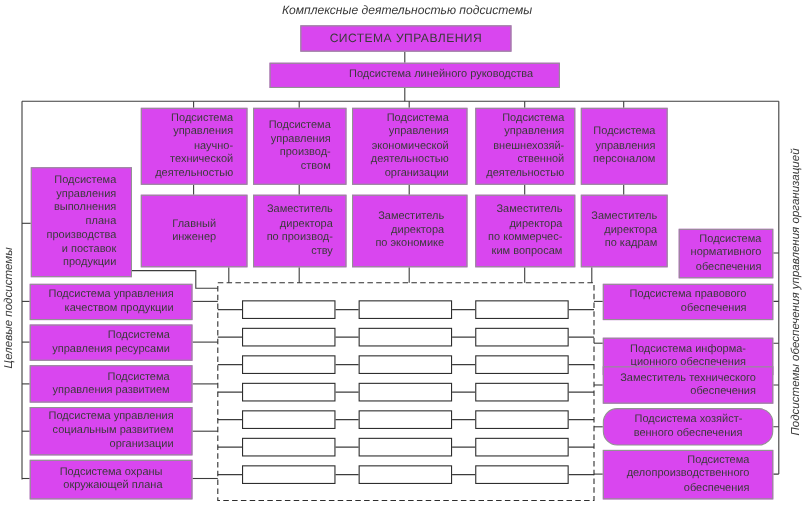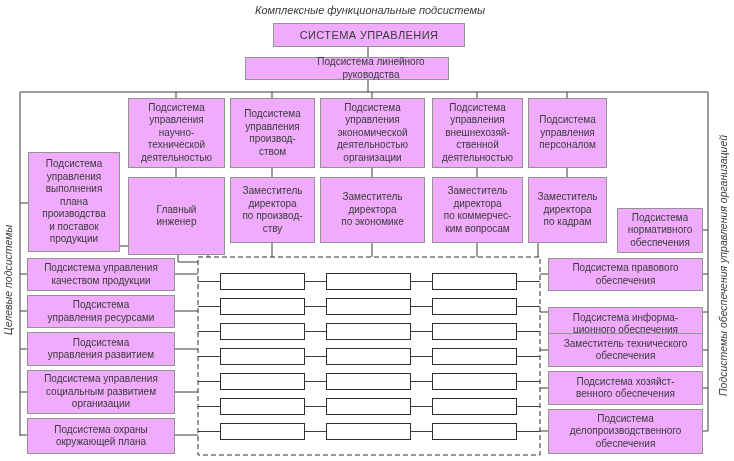--- a/index.html
+++ b/index.html
@@ -1,21 +1,21 @@
 <!DOCTYPE html>
 <html><head>
 <meta charset="utf-8">
 <style>
   html,body{margin:0;padding:0;background:#fff;}
   #stage{position:relative;width:734px;height:461px;background:#fff;
          font-family:"Liberation Sans", sans-serif;color:#3a3a3a;overflow:hidden;}
   #wires{position:absolute;left:0;top:0;z-index:1;}
-  .box{position:absolute;z-index:2;background:#f0abfc;border:1.5px solid #929292;
+  .box{position:absolute;z-index:2;background:#d946ef;border:1.5px solid #929292;
        box-sizing:border-box;display:flex;align-items:center;justify-content:center;
-       text-align:center;white-space:pre-line;font-size:10px;line-height:12.5px;}
+       text-align:right;white-space:pre-line;font-size:10px;line-height:12.5px;}
   .toplabel{position:absolute;z-index:2;font-style:italic;font-size:11px;
             text-align:center;white-space:nowrap;}
   .vlabel{position:absolute;z-index:2;font-style:italic;font-size:10.5px;
           writing-mode:vertical-rl;transform:rotate(180deg);
           display:flex;align-items:center;justify-content:center;white-space:nowrap;}
   .root{font-size:11px;letter-spacing:.4px;}
   .gridbox{position:absolute;width:85px;height:17px;background:#fff;
            border:1px solid #2e2e2e;box-sizing:border-box;z-index:2;}
   #center-grid{position:absolute;left:198px;top:257px;width:342px;height:198px;z-index:2;}
 </style>
@@ -85,25 +85,25 @@
       <line x1="198" y1="331.5" x2="540" y2="331.5"></line>
         <line x1="198" y1="356.5" x2="540" y2="356.5"></line>
       <line x1="198" y1="381.5" x2="540" y2="381.5"></line>
         <line x1="198" y1="406.5" x2="540" y2="406.5"></line>
       <line x1="198" y1="431.5" x2="540" y2="431.5"></line>
 
       <rect x="198" y="257" width="342" height="198" stroke="#2e2e2e" stroke-dasharray="5 3"></rect>
     </g>
   </svg>
 
-  <div class="toplabel" style="left:200px;top:4px;width:340px;">Комплексные функциональные подсистемы</div>
+  <div class="toplabel" style="left:200px;top:4px;width:340px;">Комплексные деятельностью подсистемы</div>
 
   <div class="box root" style="left:273px;top:23px;width:192px;height:24px;">СИСТЕМА УПРАВЛЕНИЯ</div>
 
-  <div class="box" style="left:245px;top:57px;width:204px;height:23px;padding-left:48px;">Подсистема линейного руководства</div>
+  <div class="box" style="left:245px;top:57px;width:264px;height:23px;padding-left:48px;">Подсистема линейного руководства</div>
 
   <div class="box" style="left:128px;top:98px;width:97px;height:70px;">Подсистема
 управления
 научно-
 технической
 деятельностью</div>
   <div class="box" style="left:230px;top:98px;width:85px;height:70px;">Подсистема
 управления
 производ-
 ством</div>
@@ -114,21 +114,21 @@
 организации</div>
   <div class="box" style="left:432px;top:98px;width:91px;height:70px;">Подсистема
 управления
 внешнехозяй-
 ственной
 деятельностью</div>
   <div class="box" style="left:528px;top:98px;width:79px;height:70px;">Подсистема
 управления
 персоналом</div>
 
-  <div class="box" style="left:128px;top:177px;width:97px;height:78px;">Главный
+  <div class="box" style="left:128px;top:177px;width:97px;height:66px;">Главный
 инженер</div>
   <div class="box" style="left:230px;top:177px;width:85px;height:66px;">Заместитель
 директора
 по производ-
 ству</div>
   <div class="box" style="left:320px;top:177px;width:105px;height:66px;">Заместитель
 директора
 по экономике</div>
   <div class="box" style="left:432px;top:177px;width:91px;height:66px;">Заместитель
 директора
@@ -160,21 +160,21 @@
 
   <div class="box" style="left:617px;top:208px;width:86px;height:45px;">Подсистема
 нормативного
 обеспечения</div>
   <div class="box" style="left:548px;top:258px;width:155px;height:33px;">Подсистема правового
 обеспечения</div>
   <div class="box" style="left:548px;top:307px;width:155px;height:34px;">Подсистема информа-
 ционного обеспечения</div>
   <div class="box" style="left:548px;top:333px;width:155px;height:34px;">Заместитель технического
 обеспечения</div>
-  <div class="box" style="left:548px;top:371px;width:155px;height:34px;">Подсистема хозяйст-
+  <div class="box" style="left:548px;top:371px;width:155px;height:34px;border-radius:13px;">Подсистема хозяйст-
 венного обеспечения</div>
   <div class="box" style="left:548px;top:409px;width:155px;height:45px;">Подсистема
 делопроизводственного
 обеспечения</div>
 
   <div class="vlabel" style="left:0px;top:150px;height:260px;width:16px;">Целевые подсистемы</div>
   <div class="vlabel" style="left:714px;top:90px;height:350px;width:18px;">Подсистемы обеспечения управления организацией</div>
 
   <div id="center-grid">
       <div class="gridbox" style="left: 22px; top: 16px;"></div>

